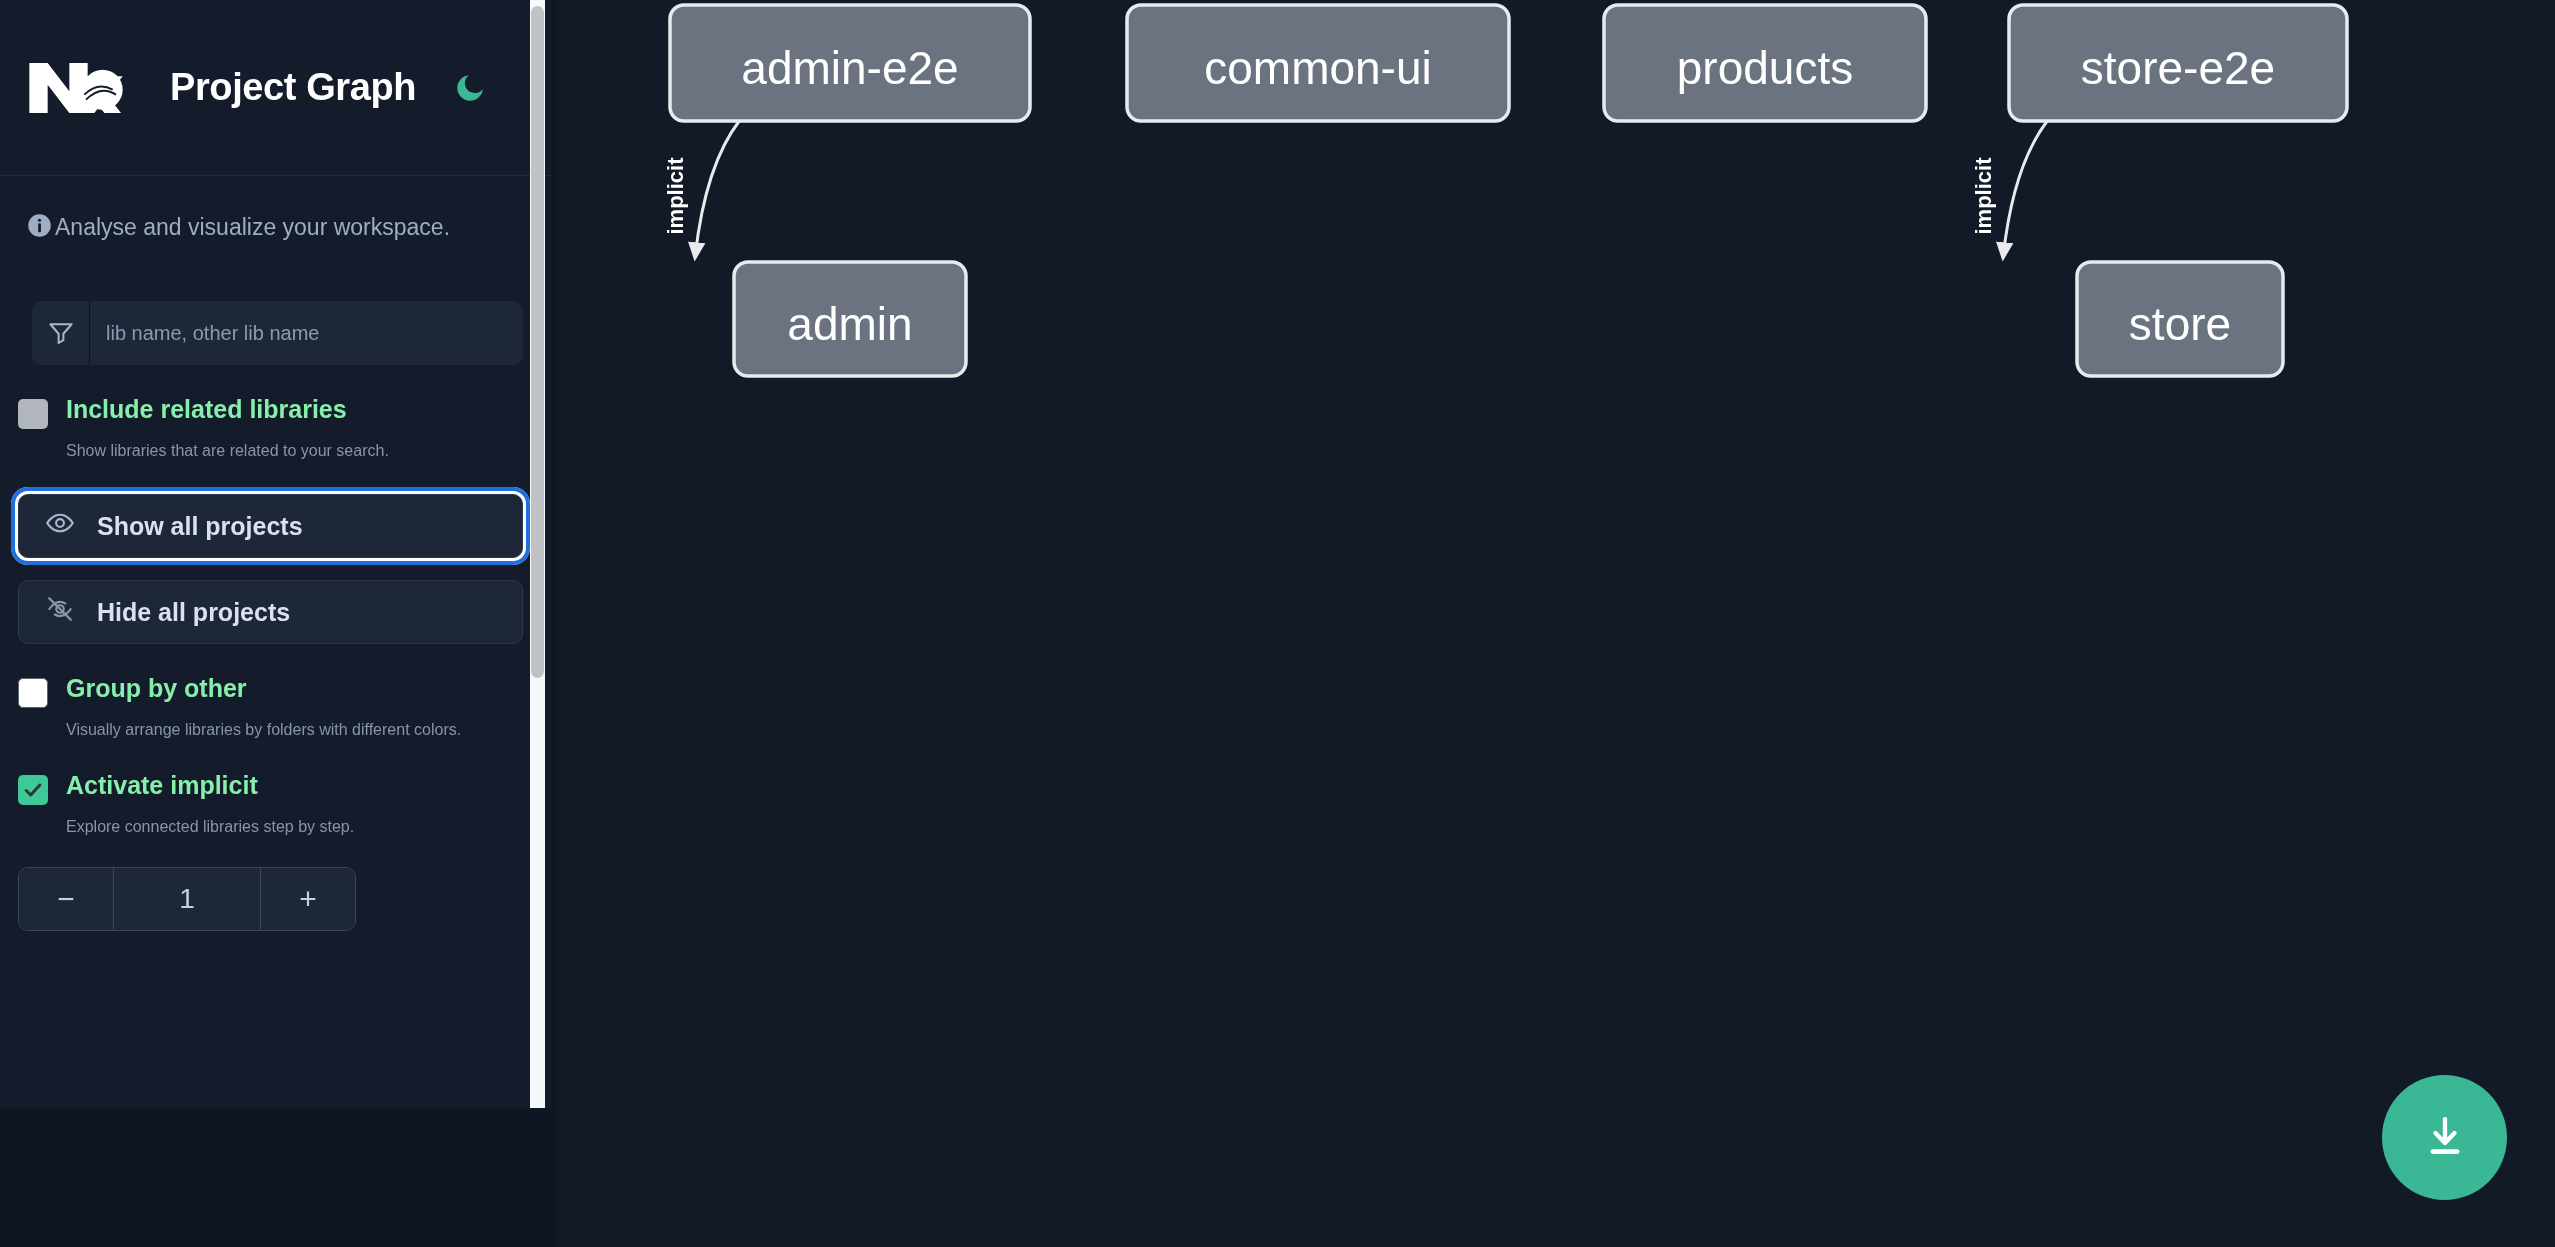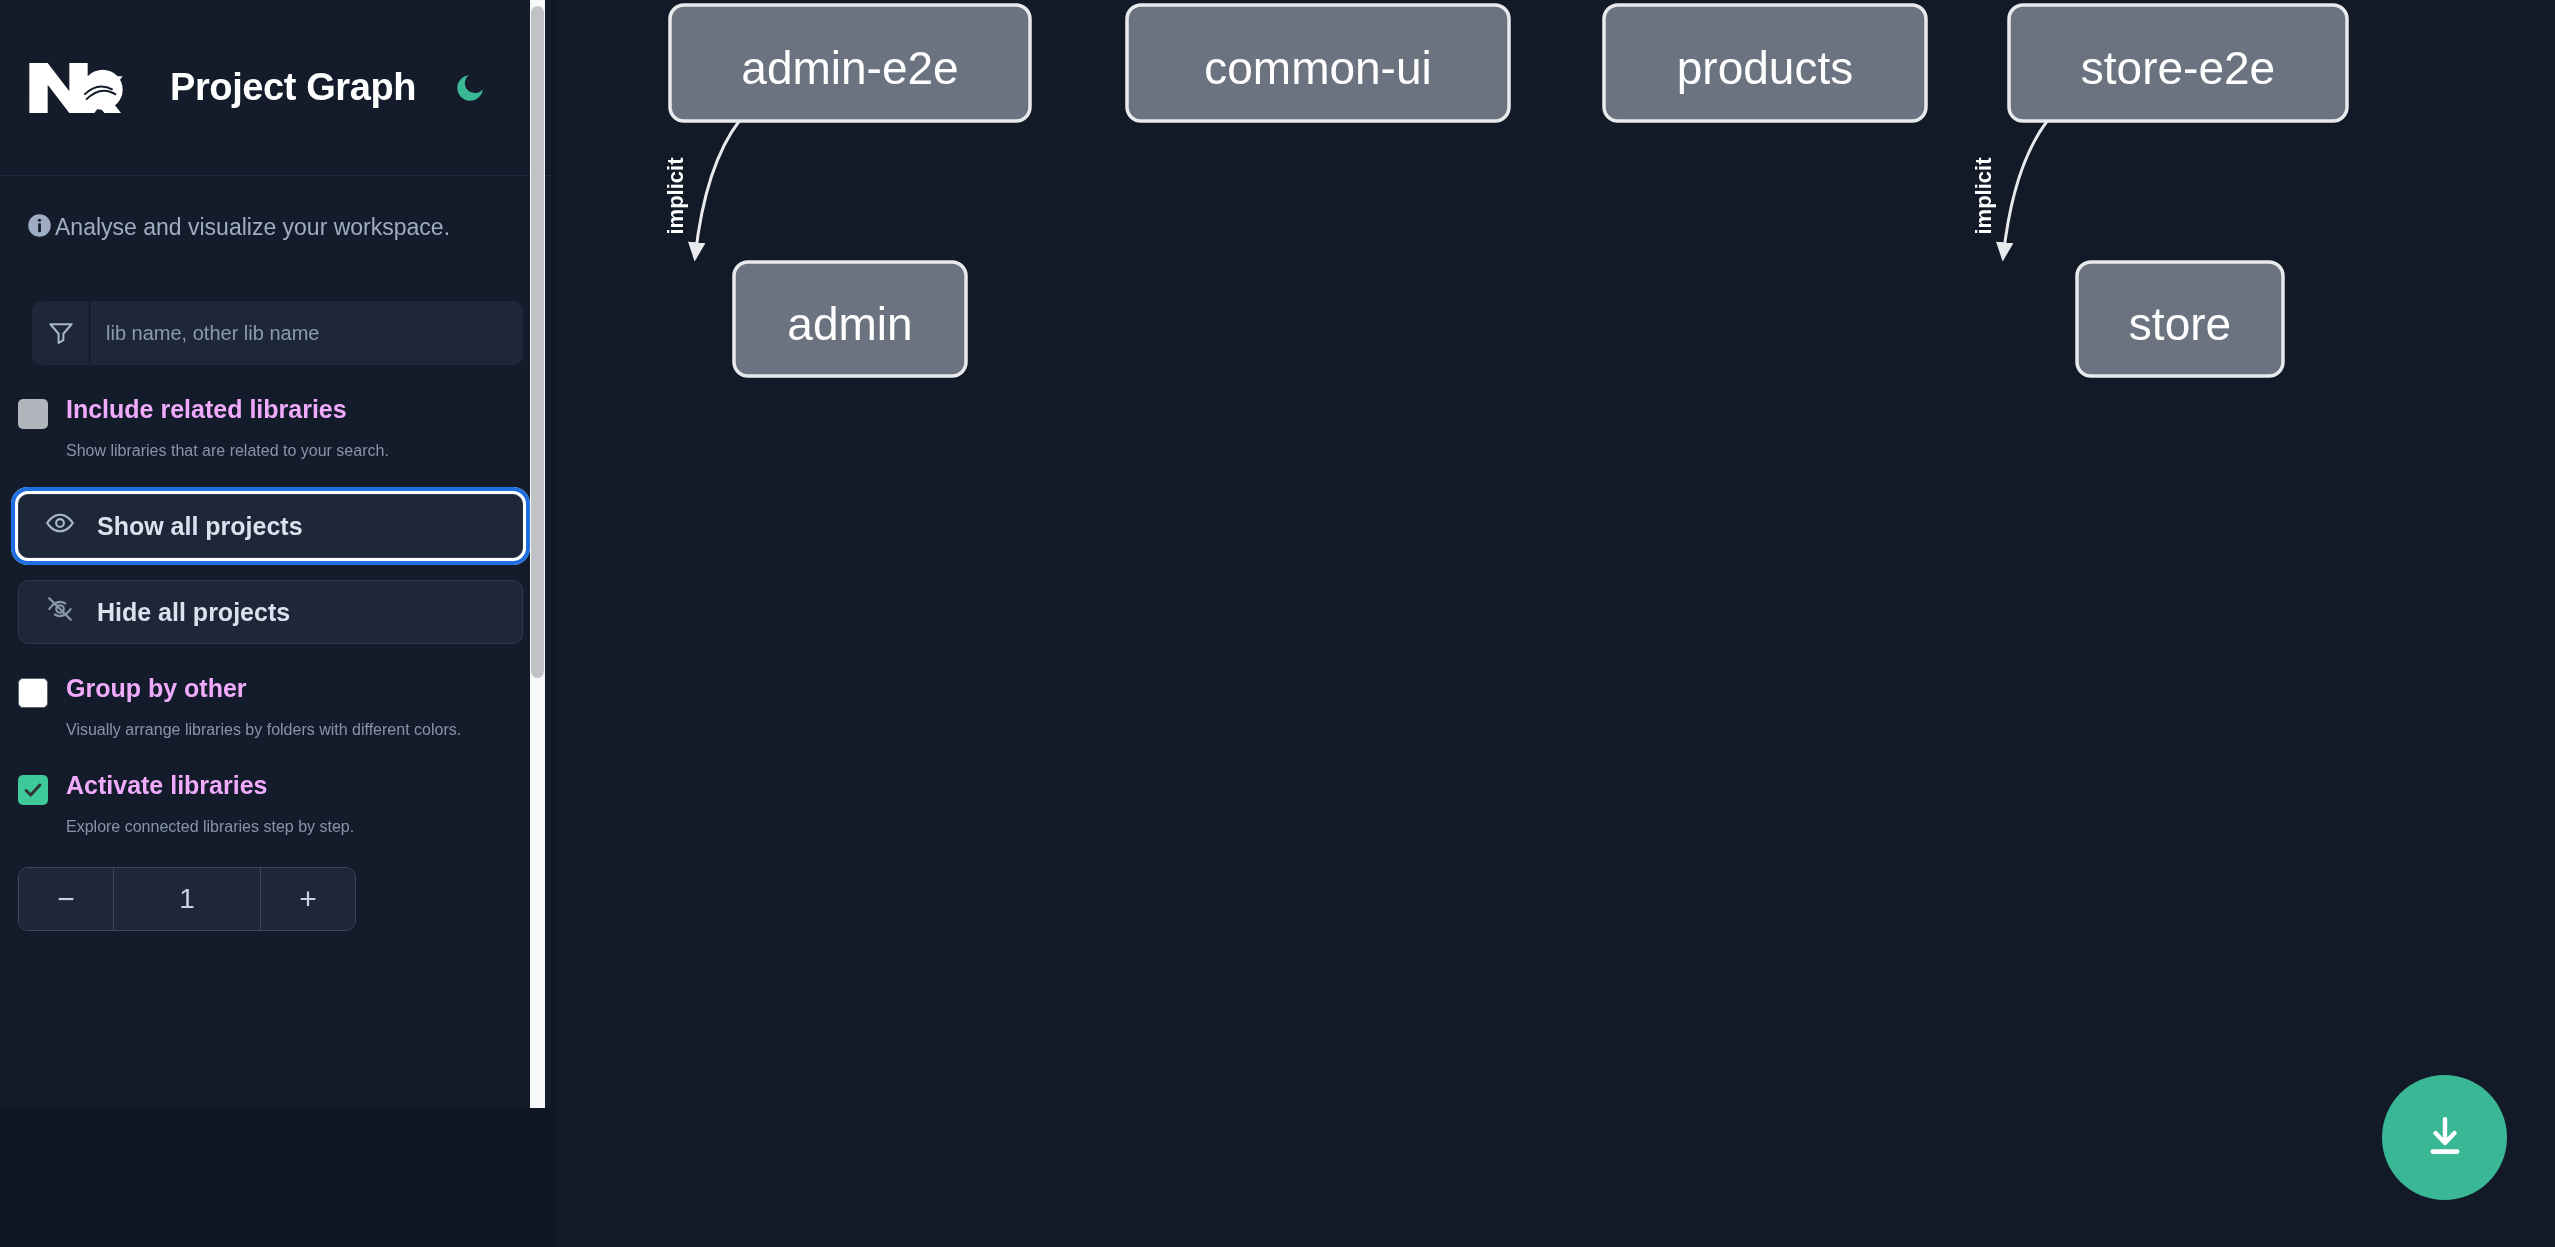--- a/index.html
+++ b/index.html
@@ -68,21 +68,21 @@
   .opt-block { padding: 30px 32px 0 18px; }
   .opt-row { display: flex; align-items: flex-start; gap: 18px; }
   .cbox {
     width: 30px; height: 30px; border-radius: 5px; flex: 0 0 30px;
     margin-top: 4px; position: relative; cursor: pointer;
   }
   .cbox.grey { background: #b1b6bd; }
   .cbox.white { background: #ffffff; border: 1px solid #5e6672; }
   .cbox.green { background: #3ec998; display:flex; align-items:center; justify-content:center; }
   .cbox.green svg { display:block; }
-  .opt-label { font-size: 25px; font-weight: 700; color: #f0abfc; line-height: 1.15; }
+  .opt-label { font-size: 25px; font-weight: 700; color: #86efac; line-height: 1.15; }
   .opt-sub {
     font-size: 16px; color: #8794a9; line-height: 1.45;
     margin: 10px 0 0 48px; max-width: 470px;
   }
 
   .btn-block { padding: 32px 32px 0 18px; }
   .big-btn {
     display: flex; align-items: center; gap: 22px;
     height: 64px; width: 100%;
     background: #1d2738;
@@ -240,21 +240,21 @@
         <div class="opt-sub">Visually arrange libraries by folders with different colors.</div>
       </div>
 
       <div class="opt-block">
         <div class="opt-row">
           <span class="cbox green">
             <svg width="22" height="22" viewBox="0 0 24 24" aria-hidden="true">
               <path d="M4.5 12.5 9.5 17.5 19.5 6.5" fill="none" stroke="#2f3338" stroke-width="3.2" stroke-linecap="round" stroke-linejoin="round"></path>
             </svg>
           </span>
-          <span class="opt-label">Activate libraries</span>
+          <span class="opt-label">Activate implicit</span>
         </div>
         <div class="opt-sub">Explore connected libraries step by step.</div>
       </div>
 
       <div class="stepper-wrap">
         <div class="stepper">
           <button class="dec">−</button>
           <span class="val">1</span>
           <button class="inc">+</button>
         </div>

